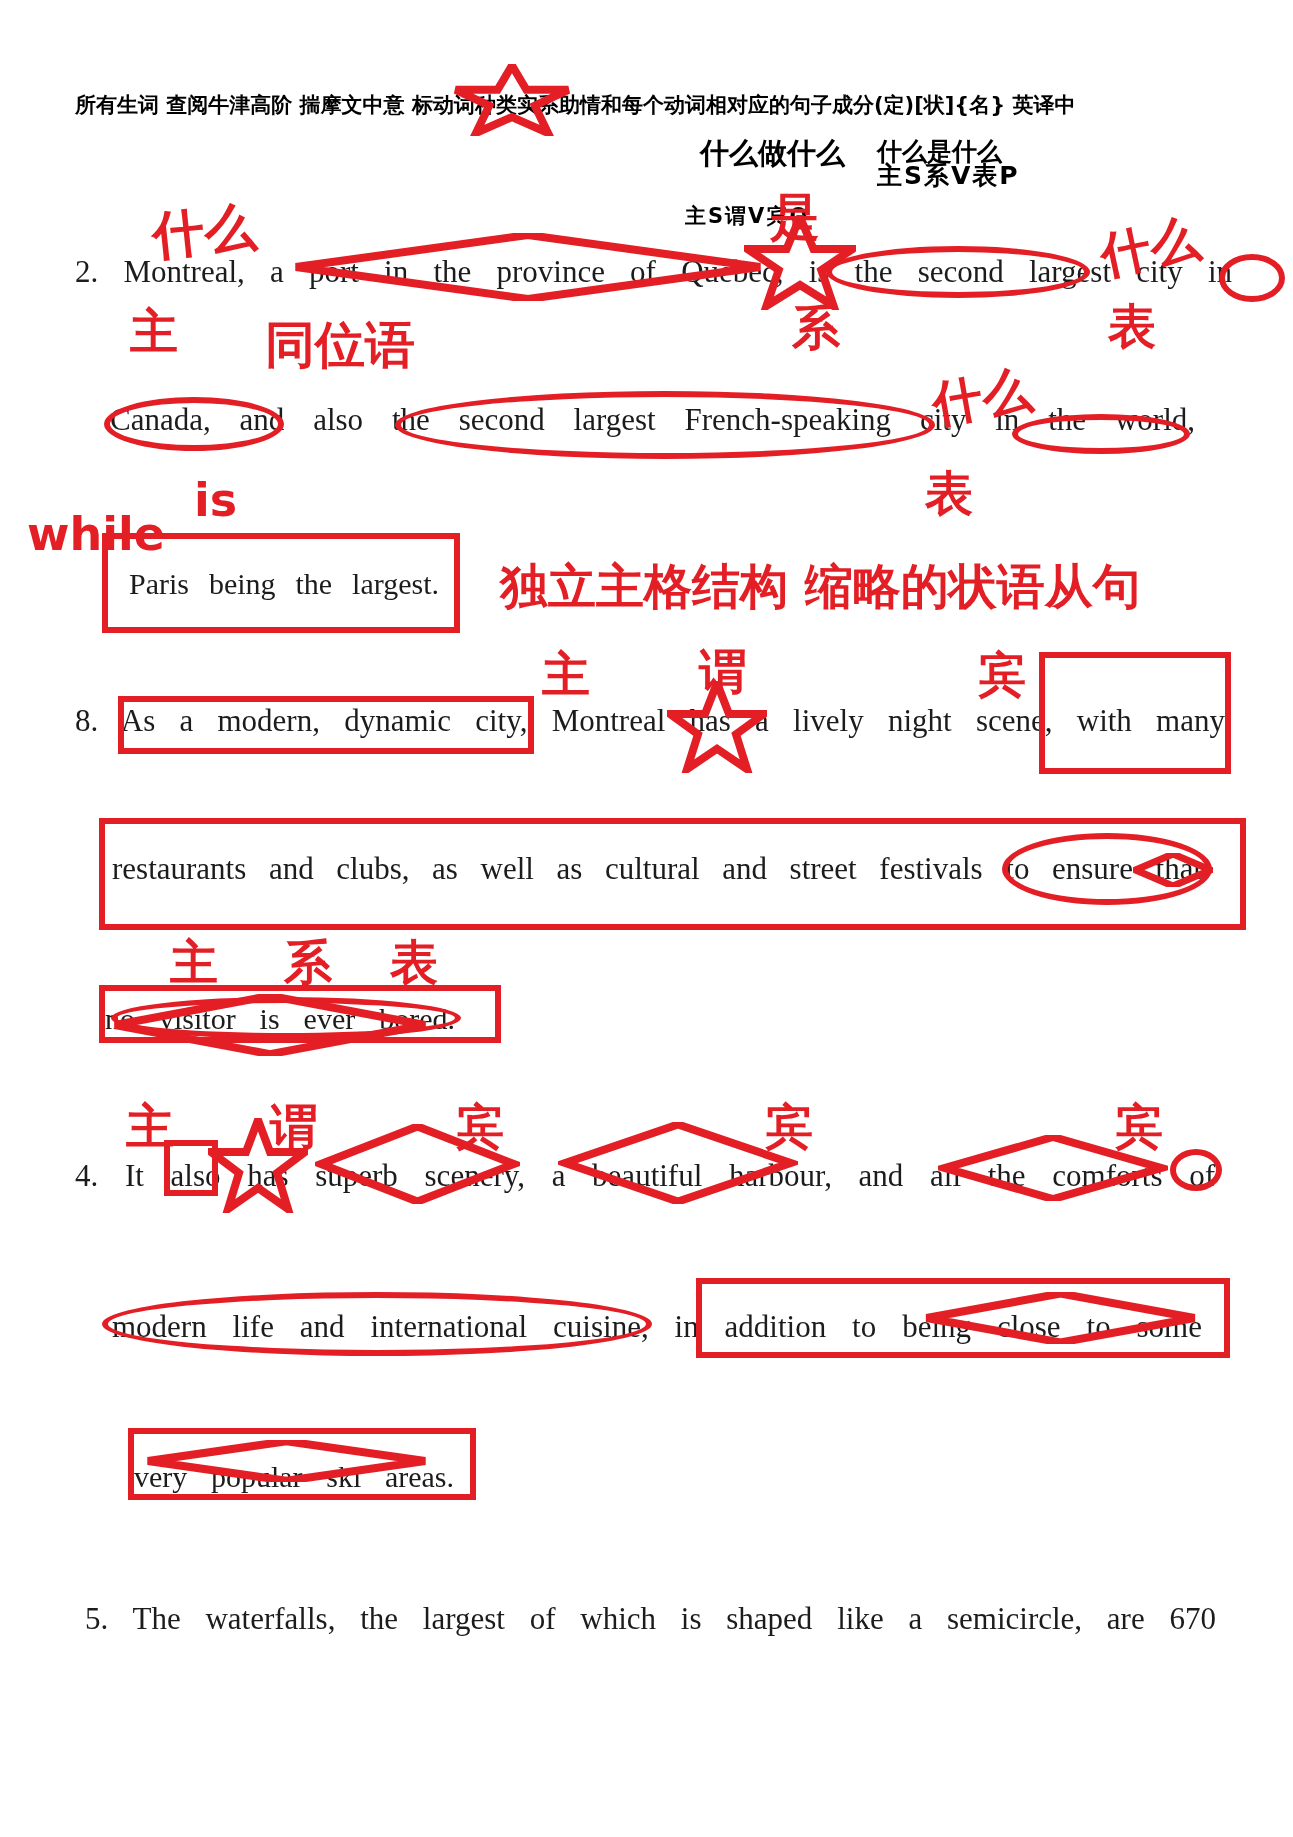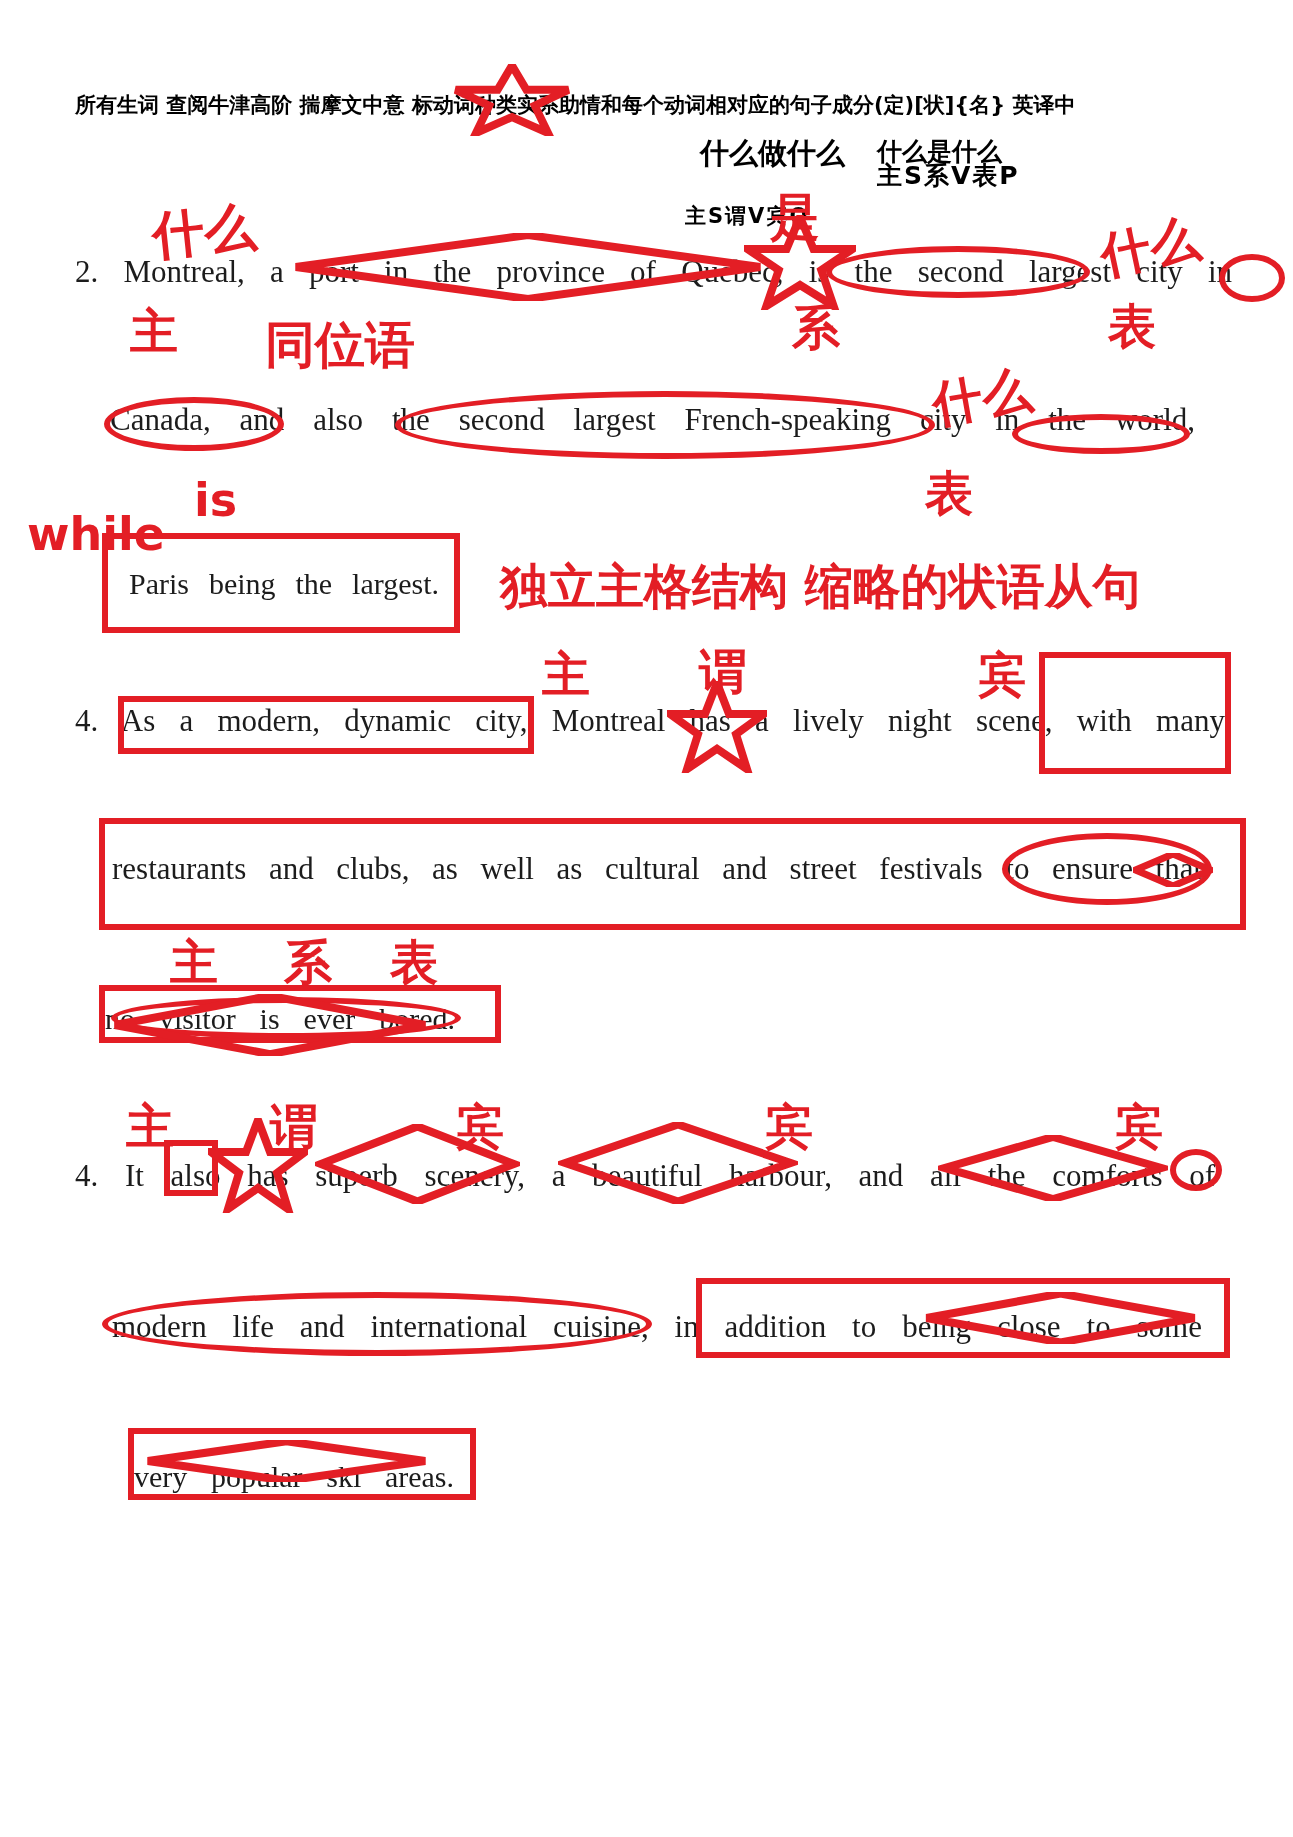--- a/index.html
+++ b/index.html
@@ -70,28 +70,29 @@
   <div class="hd" style="left:75px;top:94px;font-size:21px;">所有生词 查阅牛津高阶 揣摩文中意 标动词种类实系助情和每个动词相对应的句子成分(定)[状]{名} 英译中</div>
   <div class="hd" style="left:700px;top:138px;font-size:29px;">什么做什么</div>
   <div class="hd" style="left:877px;top:138px;font-size:25px;">什么是什么</div>
   <div class="hd" style="left:685px;top:165px;font-size:21px;letter-spacing:2px;margin-top:40px;">主S谓V宾O</div>
   <div class="hd" style="left:877px;top:162px;font-size:25px;letter-spacing:2px;">主S系V表P</div>
 
   <div class="bt" style="left:75px;top:255px;width:1157px;">2. Montreal, a port in the province of Quebec, is the second largest city in</div>
   <div class="bt" style="left:129px;top:567px;width:310px;font-size:30px;">Paris being the largest.</div>
   <div class="bt" style="left:110px;top:403px;width:1085px;">Canada, and also the second largest French-speaking city in the world,</div>
 
-  <div class="bt" style="left:75px;top:704px;width:1150px;">4. As a modern, dynamic city, Montreal has a lively night scene, with many</div>
+  <div class="bt" style="left:75px;top:704px;width:1150px;">8. As a modern, dynamic city, Montreal has a lively night scene, with many</div>
   <div class="bt" style="left:112px;top:852px;width:1090px;">restaurants and clubs, as well as cultural and street festivals to ensure that</div>
   <div class="bt" style="left:105px;top:1002px;width:350px;font-size:30px;">no visitor is ever bored.</div>
 
   <div class="bt" style="left:75px;top:1159px;width:1140px;">4. It also has superb scenery, a beautiful harbour, and all the comforts of</div>
   <div class="bt" style="left:112px;top:1310px;width:1090px;">modern life and international cuisine, in addition to being close to some</div>
   <div class="bt" style="left:134px;top:1460px;width:320px;font-size:30px;">very popular ski areas.</div>
 
+  <div class="bt" style="left:85px;top:1602px;width:1131px;">5. The waterfalls, the largest of which is shaped like a semicircle, are 670</div>
 
 
   <div class="rbox" style="left:102px;top:533px;width:346px;height:88px;"></div>
   <div class="rbox" style="left:1039px;top:652px;width:180px;height:110px;"></div>
   <div class="rbox" style="left:118px;top:696px;width:404px;height:46px;"></div>
   <div class="rbox" style="left:99px;top:818px;width:1135px;height:100px;"></div>
   <div class="rbox" style="left:99px;top:985px;width:390px;height:46px;"></div>
   <div class="rbox" style="left:164px;top:1140px;width:42px;height:44px;"></div>
   <div class="rbox" style="left:696px;top:1278px;width:522px;height:68px;"></div>
   <div class="rbox" style="left:128px;top:1428px;width:336px;height:60px;"></div>

